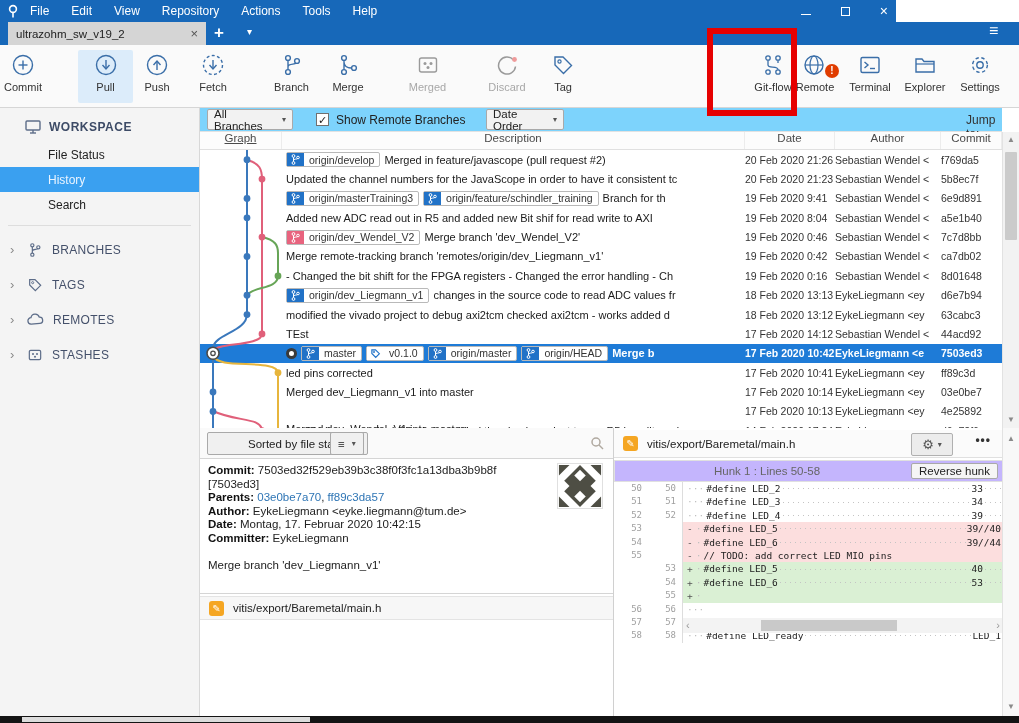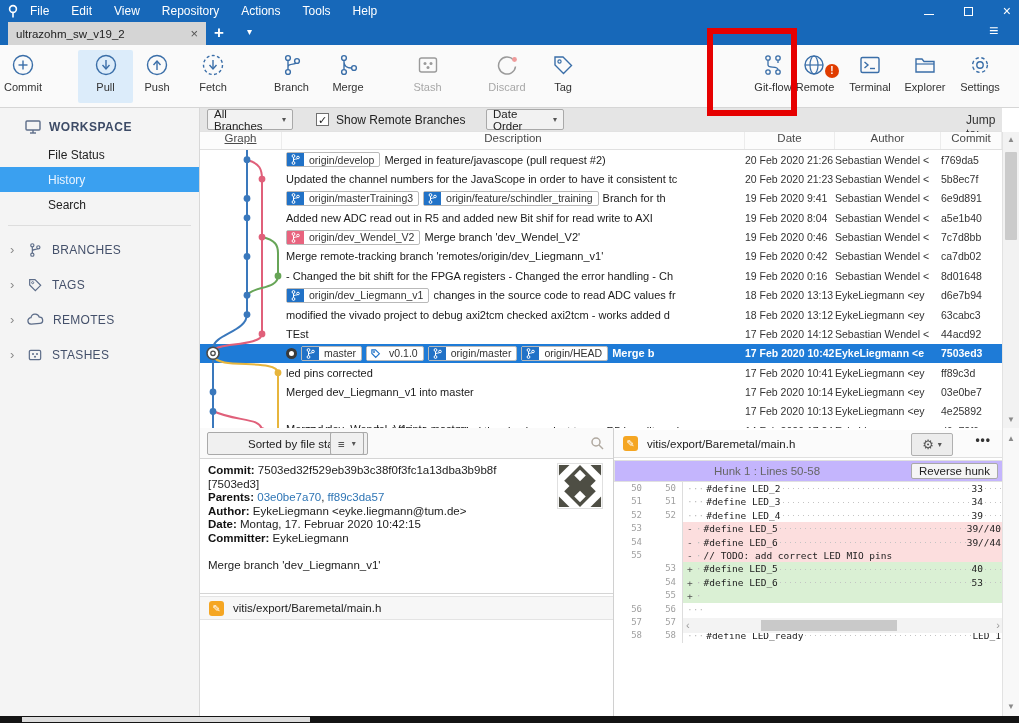--- a/index.html
+++ b/index.html
@@ -5,21 +5,21 @@
   * { box-sizing: border-box; margin: 0; padding: 0; }
   html,body { width:1019px; height:723px; }
   body {
     position: relative; overflow: hidden; background:#fff;
     font-family:"Liberation Sans", sans-serif; color:#222;
     -webkit-font-smoothing: antialiased;
   }
   .abs { position:absolute; }
 
   
-  .titlebar { left:0; top:0; width:1019px; height:22px; background:#1768b9; display:flex; align-items:center; }
+  .titlebar { left:0; top:0; width:896px; height:22px; background:#1768b9; display:flex; align-items:center; }
   .logo { width:14px; height:14px; margin:0 10px 0 6px; }
   .menu { display:flex; gap:22px; font-size:12px; color:#fff; }
   .menu span { cursor:default; }
   .wincontrols { position:absolute; right:8px; top:0; height:22px; display:flex; align-items:center; gap:30px; color:#fff; }
   .wc-min { width:10px; border-top:1.5px solid #fff; margin-top:6px; }
   .wc-max { width:9px; height:9px; border:1.2px solid #fff; }
   .wc-close { font-size:14px; line-height:14px; }
 
   
   .tabbar { left:0; top:22px; width:1019px; height:23px; background:#1768b9; }
@@ -35,21 +35,21 @@
   .tbtn { position:absolute; top:5px; height:53px; display:flex; flex-direction:column; align-items:center; justify-content:flex-start; border-radius:2px; }
   .tbtn .ticon { height:30px; display:flex; align-items:center; justify-content:center; }
   .tbtn .tlbl { font-size:11px; color:#333; margin-top:1px; white-space:nowrap; }
   .tbtn.active { background:#dcecfa; }
   .tbtn.disabled .tlbl { color:#a8a8a8; }
   .tbadge { position:absolute; width:14px; height:14px; border-radius:50%; background:#e03c00; color:#fff; font-size:10px; font-weight:bold; text-align:center; line-height:14px; }
 
   .annotation { left:707px; top:28px; width:90px; height:88px; border:6px solid #e60000; z-index:60; pointer-events:none; }
 
   
-  .filterbar { left:200px; top:108px; width:802px; height:24px; background:#e5e5e5; border-bottom:1px solid #e2e2e2; }
+  .filterbar { left:200px; top:108px; width:802px; height:24px; background:#7dd3fc; border-bottom:1px solid #e2e2e2; }
   .dd { position:absolute; display:flex; align-items:center; justify-content:space-between; background:#f2f2f2; border:1px solid #a9a9a9; border-radius:2px; font-size:11.5px; color:#222; padding:0 6px; height:21px; }
   .dd .caret { font-size:8px; color:#555; margin-left:7px; }
   .cb { position:absolute; width:13px; height:13px; border:1px solid #707070; background:#fff; font-size:11px; line-height:12px; text-align:center; color:#1a1a1a; }
   .cb-label { position:absolute; font-size:12px; color:#222; }
   .jumpto { position:absolute; font-size:12px; color:#333; }
 
   
   .thead { left:200px; top:132px; width:802px; height:18px; background:#fcfcfc; border-bottom:1px solid #e0e0e0; display:flex; font-size:11.5px; color:#4a4a4a; }
   .thead > div { text-align:center; border-right:1px solid #ececec; overflow:hidden; }
   .rows { left:200px; top:150px; width:802px; height:278px; overflow:hidden; background:#fff; }
@@ -221,21 +221,21 @@
     </div>
     <div class="tbtn disabled" style="left: 399px; width: 57px;">
       <div class="ticon">
         <svg class="icon" width="24" height="24" viewBox="0 0 24 24">
           <rect x="3.5" y="5" width="17" height="14" rx="2" fill="none" stroke="#9a9a9a" stroke-width="1.4"></rect>
           <circle cx="9" cy="10.5" r="1.5" fill="#9a9a9a"></circle>
           <circle cx="15" cy="10.5" r="1.5" fill="#9a9a9a"></circle>
           <circle cx="12" cy="14.5" r="1.5" fill="#9a9a9a"></circle>
         </svg>
       </div>
-      <div class="tlbl">Stash</div>
+      <div class="tlbl">Merged</div>
     </div>
     <div class="tbtn disabled" style="left: 477px; width: 60px;">
       <div class="ticon">
         <svg class="icon" width="24" height="24" viewBox="0 0 24 24">
           <path d="M18.5,7 A8.5,8.5 0 1 0 20.5,13.5" fill="none" stroke="#9a9a9a" stroke-width="1.5"></path>
           <circle cx="19.5" cy="6.5" r="2.4" fill="#ef9a9a"></circle>
         </svg>
       </div>
       <div class="tlbl">Discard</div>
     </div>

